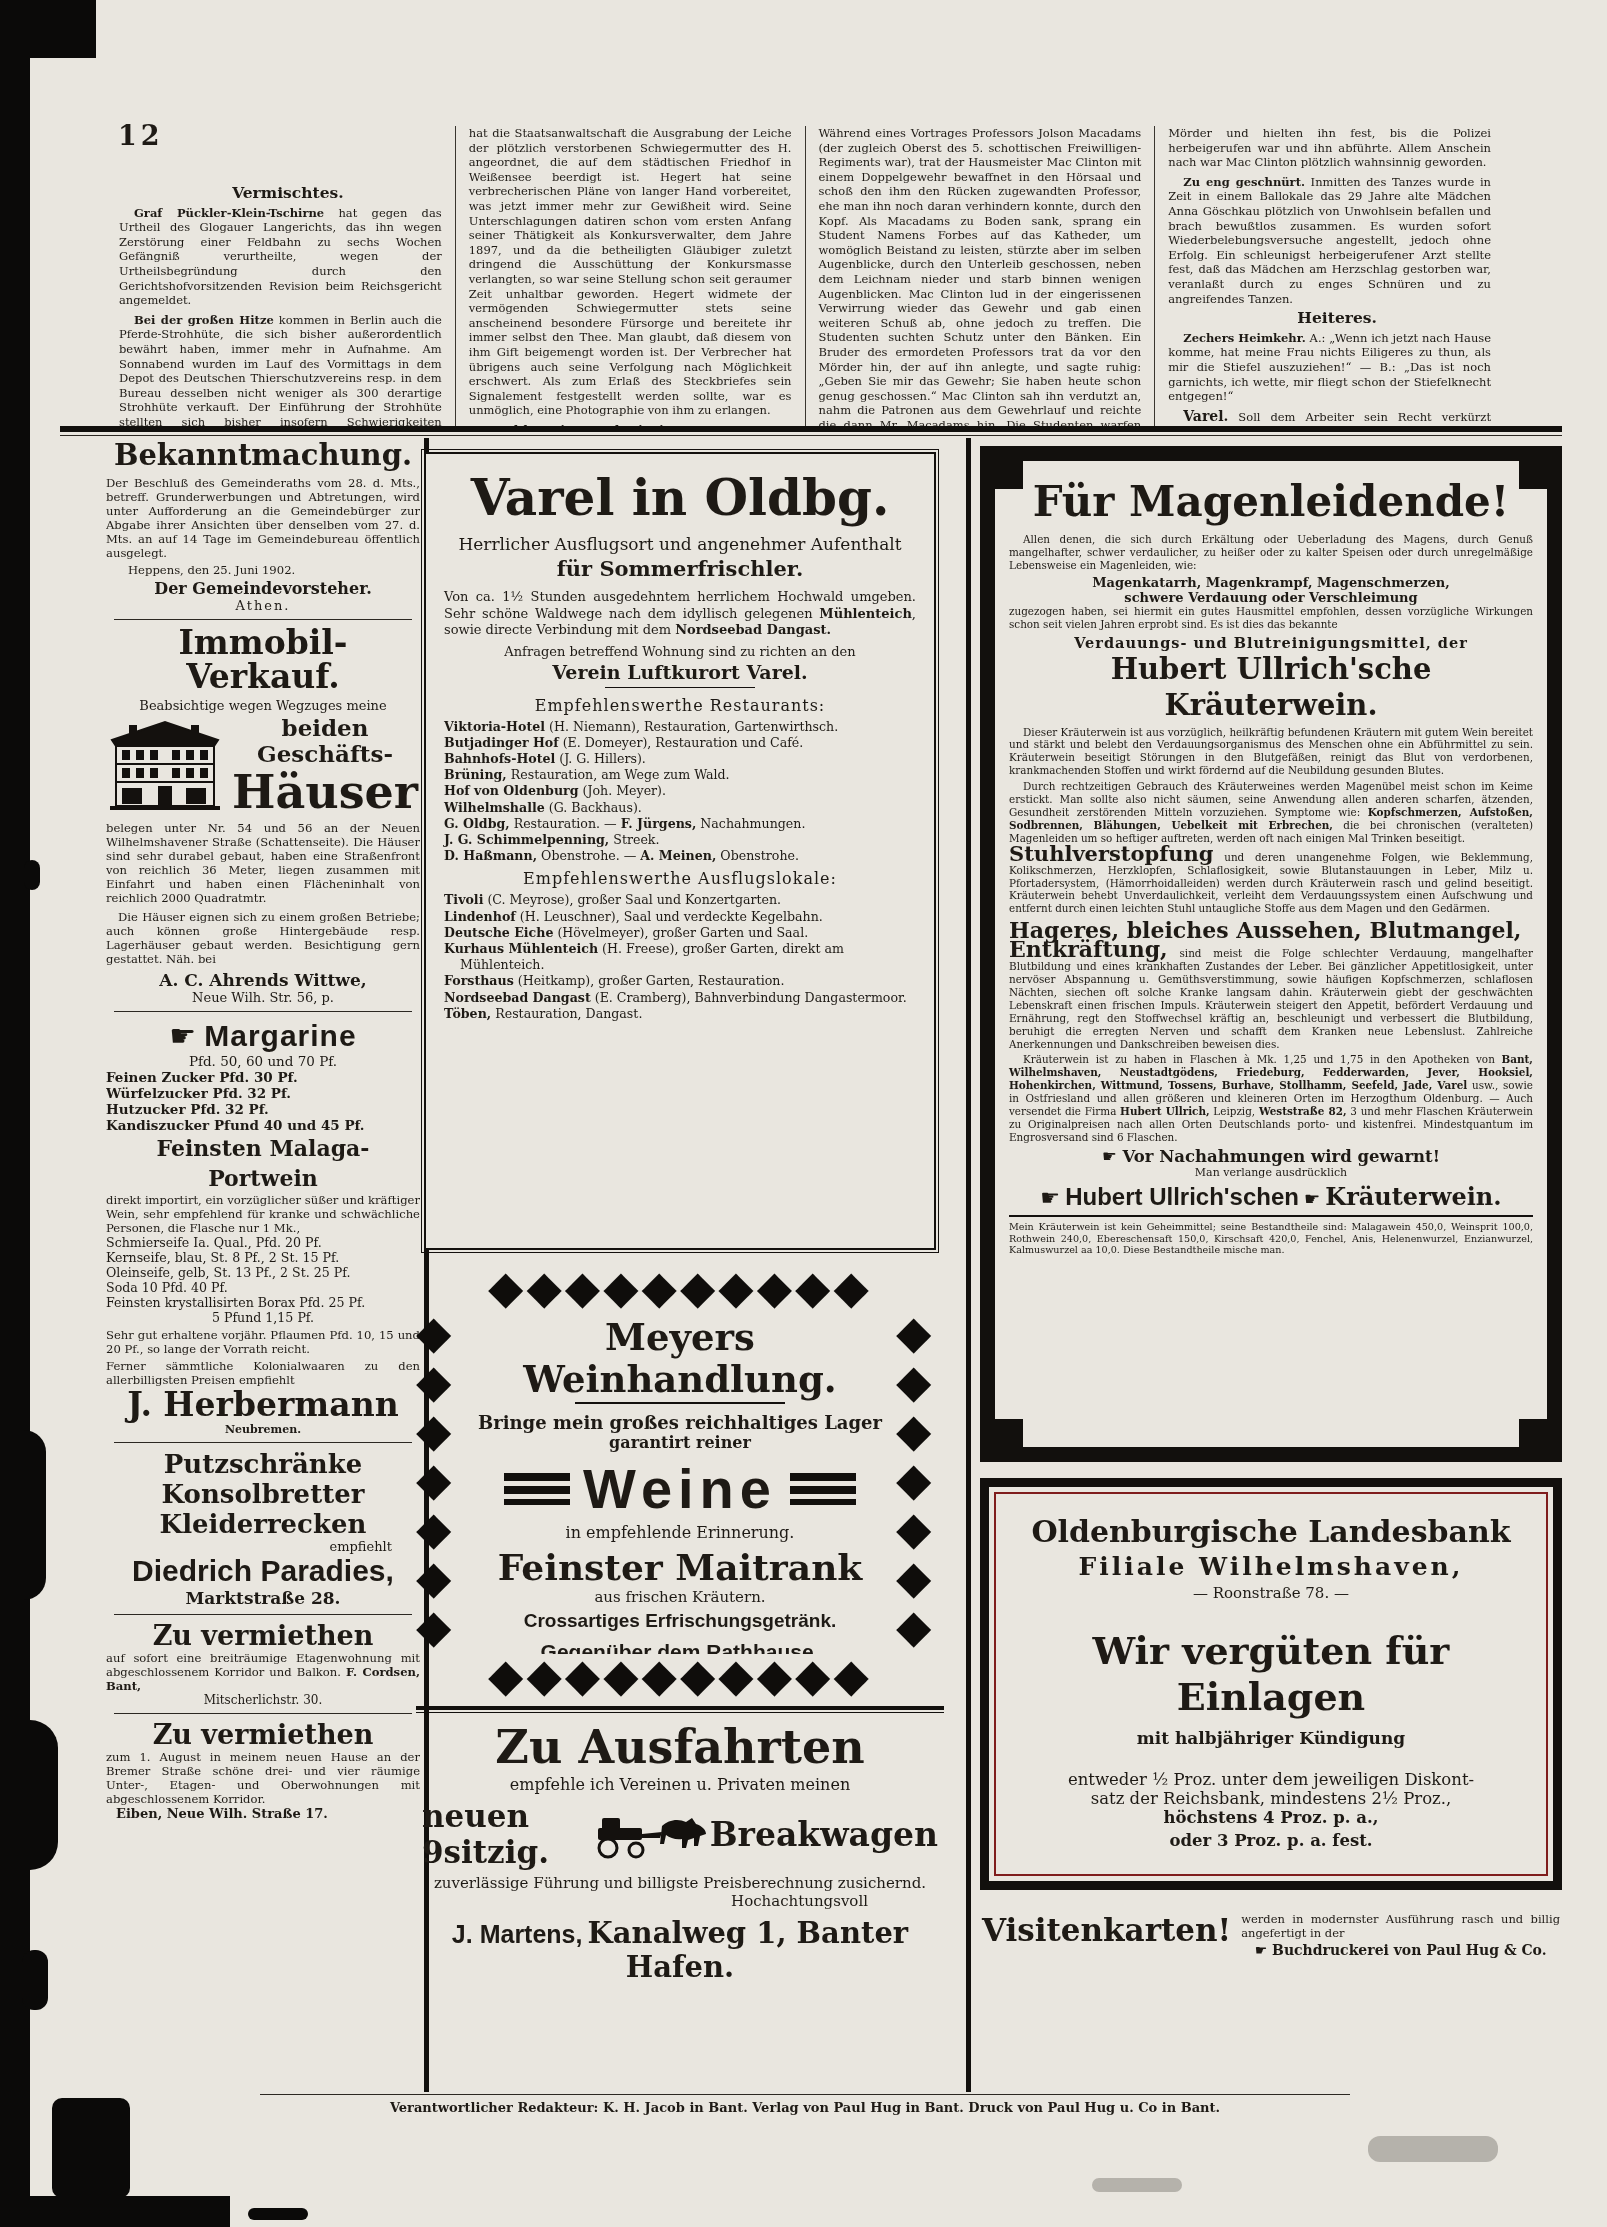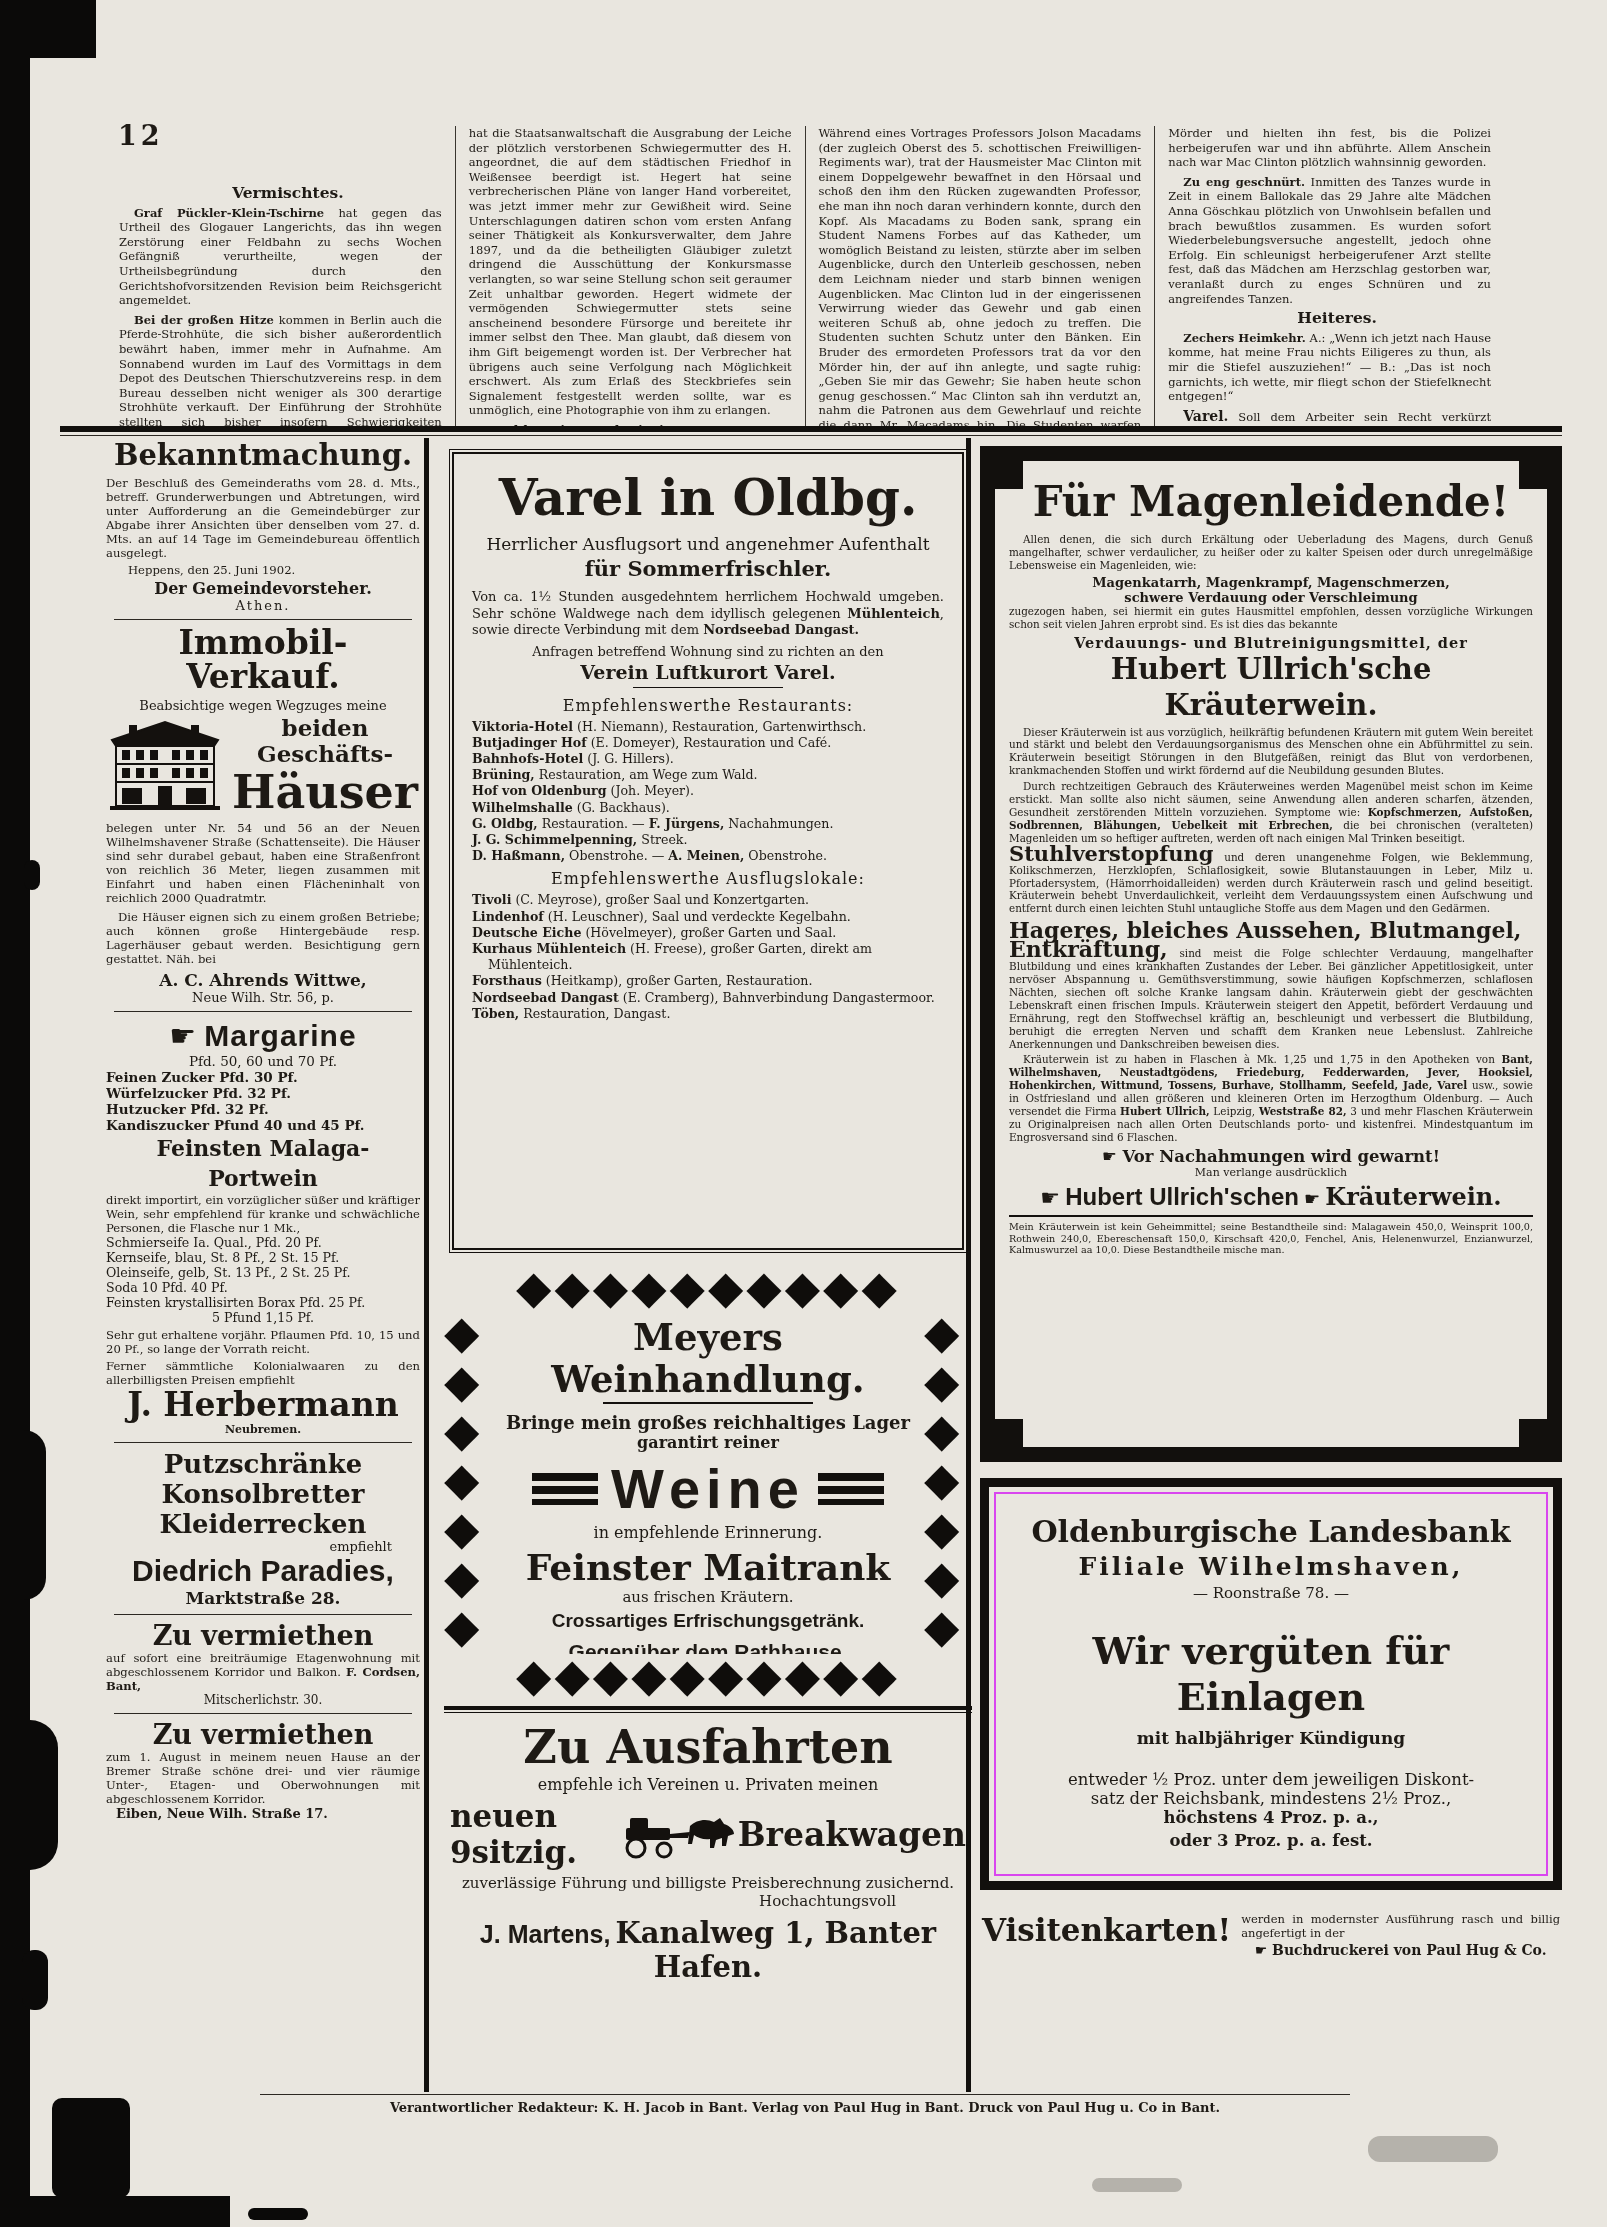--- a/index.html
+++ b/index.html
@@ -29,21 +29,21 @@
   .man{font-family:"DejaVu Sans",sans-serif;}
   .sep{height:1px;background:#2c2822;margin:6px 8px;}
   .sep2{height:4px;background:#12100d;margin:6px 0 2px;}
   .sep2t{height:1px;background:#12100d;margin:0 0 6px;}
   
   #lcol{position:absolute;left:106px;top:438px;width:314px;height:1652px;overflow:hidden;}
   #lcol .body{font-size:11.6px;line-height:14px;text-align:justify;}
   .adh1{font-size:29px;font-weight:bold;text-align:center;line-height:34px;}
   .adh2{font-size:24px;font-weight:bold;text-align:center;line-height:30px;}
   
-  #mcol{position:absolute;left:444px;top:442px;width:528px;height:1650px;overflow:hidden;}
+  #mcol{position:absolute;left:416px;top:442px;width:528px;height:1650px;overflow:hidden;}
   .vbox{border:2px solid #14110e;outline:1px solid #14110e;outline-offset:2px;margin:10px 8px 0;
         padding:16px 18px 6px;height:772px;overflow:hidden;background:#e9e6df;}
   .vlist{font-size:12.6px;line-height:16.2px;margin:0;padding-left:16px;text-indent:-16px;}
   
   .meyers{position:relative;margin-top:14px;height:436px;overflow:hidden;}
   .dstrip{position:absolute;color:#0f0d0b;font-family:"DejaVu Sans",sans-serif;font-size:46px;
           line-height:46px;letter-spacing:3px;overflow:hidden;}
   .dtop{left:4px;right:4px;top:0;height:48px;text-align:center;white-space:nowrap;}
   .dbot{left:4px;right:4px;bottom:0;height:48px;text-align:center;white-space:nowrap;}
   .dleft{left:0;top:44px;bottom:44px;width:48px;word-break:break-all;line-height:49px;}
@@ -52,21 +52,21 @@
   .bars{display:inline-block;width:66px;height:32px;vertical-align:middle;
         background:repeating-linear-gradient(to bottom,#12100d 0 8px,transparent 8px 13px);}
   
   #rcol{position:absolute;left:980px;top:446px;width:582px;height:1650px;overflow:hidden;}
   .magen{background:#12100d;padding:15px;}
   .magen-in{background:#e9e6df;position:relative;padding:10px 14px;height:966px;overflow:hidden;}
   .cb{position:absolute;width:36px;height:36px;background:#12100d;}
   .mg-body{font-size:10.4px;line-height:12.9px;text-align:justify;margin:0 0 3px;}
   .mg-body .ind{display:inline-block;width:14px;}
   .bank{margin-top:16px;border:9px solid #12100d;padding:5px;}
-  .bank-in{border:2px solid #d946ef;padding:20px 8px 24px;text-align:center;}
+  .bank-in{border:2px solid #7f1d1d;padding:20px 8px 24px;text-align:center;}
   .visit{margin-top:18px;display:flex;align-items:flex-start;gap:10px;padding:4px 2px;}
   #imprint{position:absolute;left:110px;top:2100px;width:1390px;text-align:center;
            font-size:13px;font-weight:bold;}
   svg{display:block;}
 </style>
 </head>
 <body>
 
 <div id="paper"></div>
 

